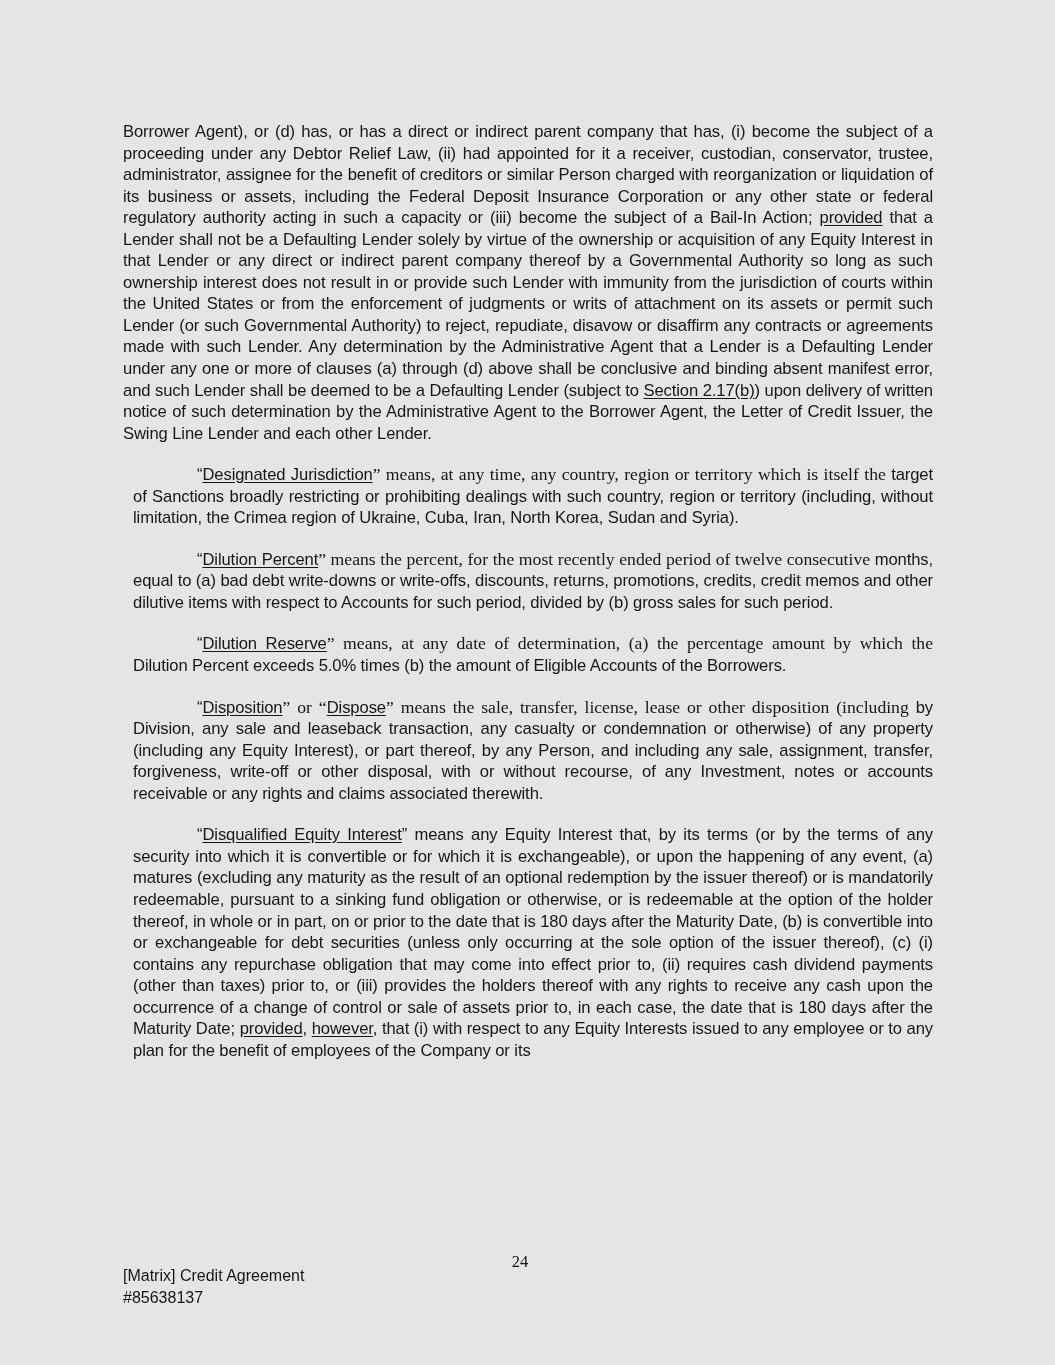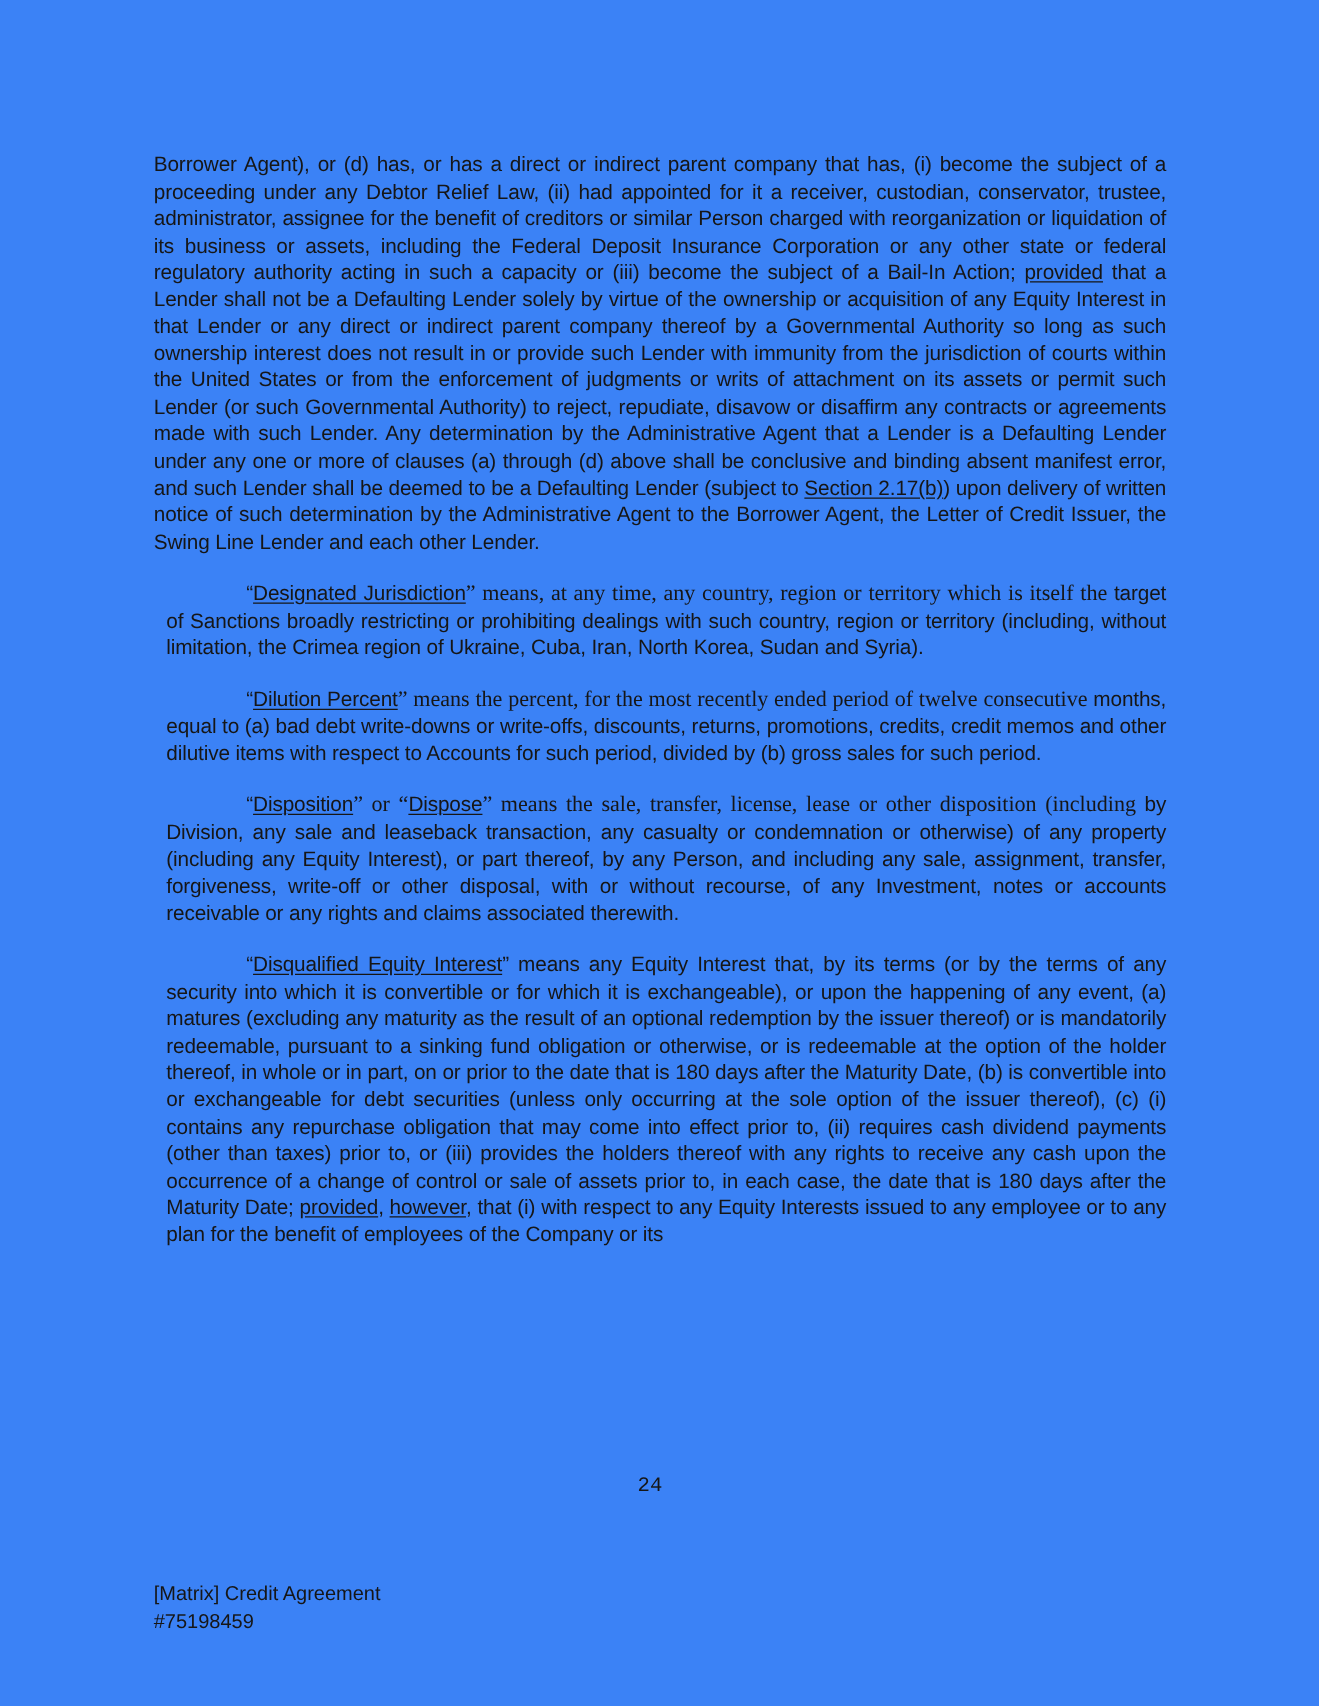--- a/index.html
+++ b/index.html
@@ -4,21 +4,21 @@
 <style>
   html, body {
     margin: 0;
     padding: 0;
     background: #ffffff;
   }
   .page {
     position: relative;
     width: 1055px;
     height: 1365px;
-    background: #3b82f6;
+    background: #e5e5e5;
     overflow: hidden;
     color: #161616;
   }
   .text-block {
     position: absolute;
     left: 123px;
     top: 121px;
     width: 810px;
     font-family: "Liberation Sans", sans-serif;
     font-size: 16.6px;
@@ -38,24 +38,24 @@
     text-underline-offset: 2px;
   }
   .para span.sf {
     font-family: "Liberation Serif", serif;
     font-size: 1.065em;
     letter-spacing: 0;
   }
   .page-number {
     position: absolute;
     left: 0;
-    top: 1179px;
+    top: 1252px;
     width: 1040px;
     text-align: center;
-    font-family: Liberation Mono, monospace;
+    font-family: Liberation Serif, serif;
     font-size: 16.5px;
     color: #161616;
   }
   .footer {
     position: absolute;
     left: 123px;
     top: 1265px;
     font-family: "Liberation Sans", sans-serif;
     font-size: 16px;
     line-height: 22px;
@@ -64,24 +64,25 @@
 </style>
 </head>
 <body>
 
 <div class="page">
 
   <div class="text-block">
       <p class="para"><span>Borrower Agent), or (d) has, or has a direct or indirect parent company that has, (i) become the subject of a proceeding under any Debtor Relief Law, (ii) had appointed for it a receiver, custodian, conservator, trustee, administrator, assignee for the benefit of creditors or similar Person charged with reorganization or liquidation of its business or assets, including the Federal Deposit Insurance Corporation or any other state or federal regulatory authority acting in such a capacity or (iii) become the subject of a Bail-In Action; </span><span class="u">provided</span><span> that a Lender shall not be a Defaulting Lender solely by virtue of the ownership or acquisition of any Equity Interest in that Lender or any direct or indirect parent company thereof by a Governmental Authority so long as such ownership interest does not result in or provide such Lender with immunity from the jurisdiction of courts within the United States or from the enforcement of judgments or writs of attachment on its assets or permit such Lender (or such Governmental Authority) to reject, repudiate, disavow or disaffirm any contracts or agreements made with such Lender. Any determination by the Administrative Agent that a Lender is a Defaulting Lender under any one or more of clauses (a) through (d) above shall be conclusive and binding absent manifest error, and such Lender shall be deemed to be a Defaulting Lender (subject to </span><span class="u">Section 2.17(b)</span><span>) upon delivery of written notice of such determination by the Administrative Agent to the Borrower Agent, the Letter of Credit Issuer, the Swing Line Lender and each other Lender.</span></p>
       <p class="para indent"><span>“</span><span class="u">Designated Jurisdiction</span><span class="sf">” means, at any time, any country, region or territory which is itself the </span><span>target of Sanctions broadly restricting or prohibiting dealings with such country, region or territory (including, without limitation, the Crimea region of Ukraine, Cuba, Iran, North Korea, Sudan and Syria).</span></p>
       <p class="para indent"><span>“</span><span class="u">Dilution Percent</span><span class="sf">” means the percent, for the most recently ended period of twelve consecutive </span><span>months, equal to (a) bad debt write-downs or write-offs, discounts, returns, promotions, credits, credit memos and other dilutive items with respect to Accounts for such period, divided by (b) gross sales for such period.</span></p>
+      <p class="para indent"><span>“</span><span class="u">Dilution Reserve</span><span class="sf">” means, at any date of determination, (a) the percentage amount by which the </span><span>Dilution Percent exceeds 5.0% times (b) the amount of Eligible Accounts of the Borrowers.</span></p>
       <p class="para indent"><span>“</span><span class="u">Disposition</span><span class="sf">” or “</span><span class="u">Dispose</span><span class="sf">” means the sale, transfer, license, lease or other disposition (including </span><span>by Division, any sale and leaseback transaction, any casualty or condemnation or otherwise) of any property (including any Equity Interest), or part thereof, by any Person, and including any sale, assignment, transfer, forgiveness, write-off or other disposal, with or without recourse, of any Investment, notes or accounts receivable or any rights and claims associated therewith.</span></p>
       <p class="para indent"><span>“</span><span class="u">Disqualified Equity Interest</span><span>” means any Equity Interest that, by its terms (or by the terms of any security into which it is convertible or for which it is exchangeable), or upon the happening of any event, (a) matures (excluding any maturity as the result of an optional redemption by the issuer thereof) or is mandatorily redeemable, pursuant to a sinking fund obligation or otherwise, or is redeemable at the option of the holder thereof, in whole or in part, on or prior to the date that is 180 days after the Maturity Date, (b) is convertible into or exchangeable for debt securities (unless only occurring at the sole option of the issuer thereof), (c) (i) contains any repurchase obligation that may come into effect prior to, (ii) requires cash dividend payments (other than taxes) prior to, or (iii) provides the holders thereof with any rights to receive any cash upon the occurrence of a change of control or sale of assets prior to, in each case, the date that is 180 days after the Maturity Date; </span><span class="u">provided</span><span>, </span><span class="u">however</span><span>, that (i) with respect to any Equity Interests issued to any employee or to any plan for the benefit of employees of the Company or its</span></p>
     </div>
 
   <div class="page-number">24</div>
 
   <div class="footer">
     <div>[Matrix] Credit Agreement</div>
-    <div>#75198459</div>
+    <div>#85638137</div>
   </div>
 
 </div>
 
 </body></html>

